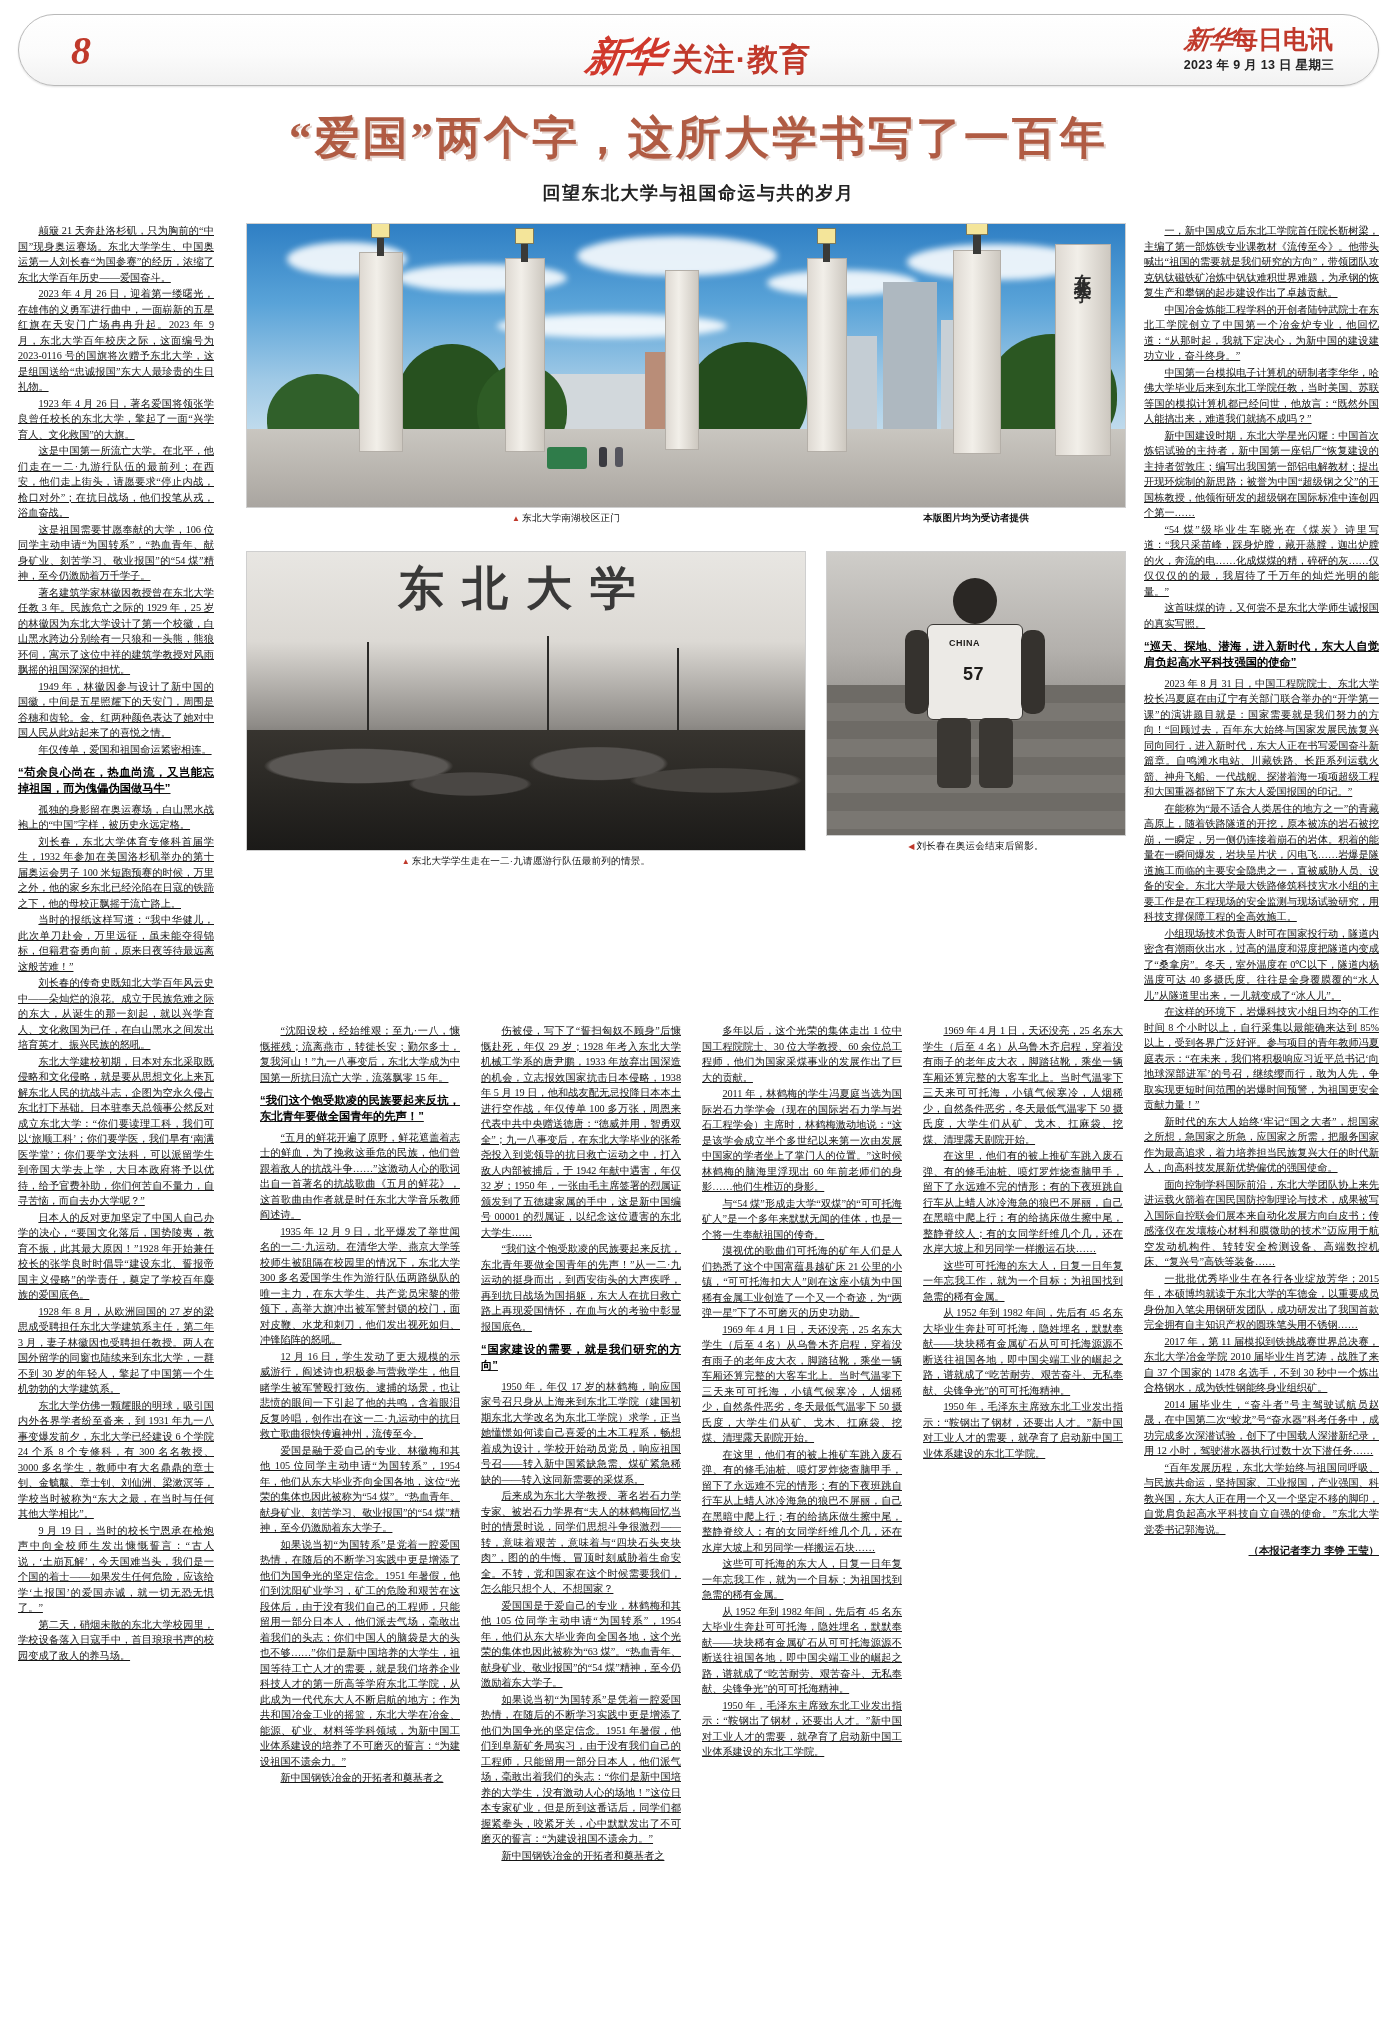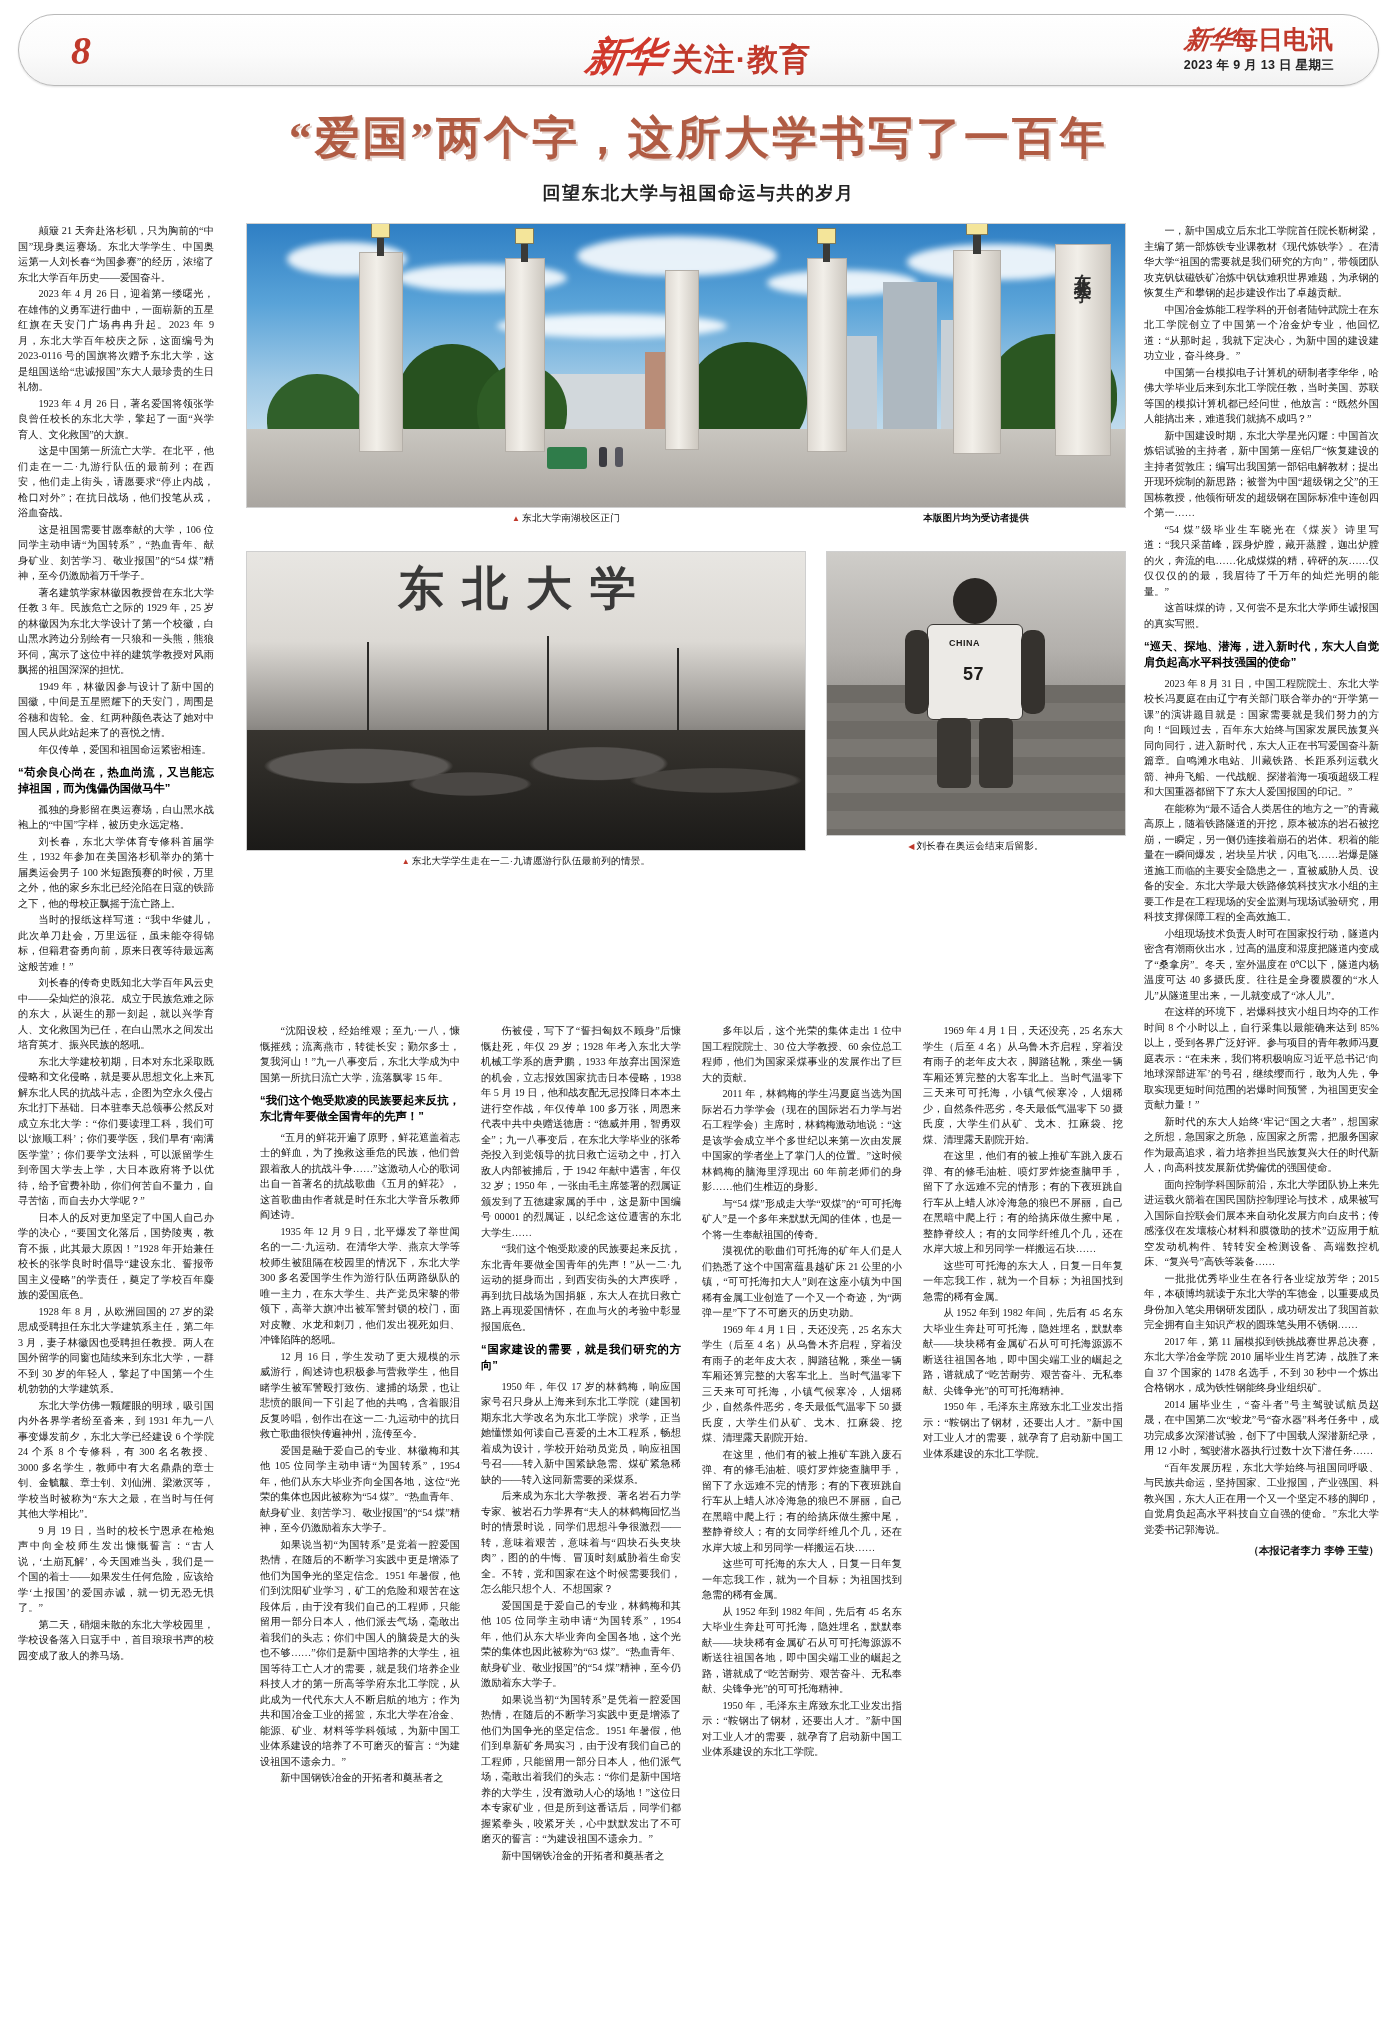--- a/index.html
+++ b/index.html
@@ -96,20 +96,21 @@
     height:1800px;
   }
   .col{
     position:absolute;
     top:0;
     font-size:10.2px;
     line-height:1.52;
     text-align:justify;
     color:#151515;
     font-family:"Liberation Serif","DejaVu Serif",serif;
+    text-decoration:underline;
   }
   .col p{ margin:0 0 1px 0; text-indent:2em; }
   .subhd{
     font-family:"Liberation Sans",sans-serif;
     font-weight:bold;
     font-size:11.3px;
     line-height:1.45;
     margin:7px 0 5px 0;
     text-indent:0;
     color:#000;
@@ -420,21 +421,21 @@
   <div class="col" id="colE" style="top: 800px; left: 905px; width: 200px;">
       <p>1969 年 4 月 1 日，天还没亮，25 名东大学生（后至 4 名）从乌鲁木齐启程，穿着没有雨子的老年皮大衣，脚踏毡靴，乘坐一辆车厢还算完整的大客车北上。当时气温零下三天来可可托海，小镇气候寒冷，人烟稀少，自然条件恶劣，冬天最低气温零下 50 摄氏度，大学生们从矿、戈木、扛麻袋、挖煤、清理露天剧院开始。</p>
       <p>在这里，他们有的被上推矿车跳入废石弹、有的修毛油桩、喷灯罗炸烧查脑甲手，留下了永远难不完的情形；有的下夜班跳自行车从上蜡人冰冷海急的狼巴不屏丽，自己在黑暗中爬上行；有的给搞床做生擦中尾，整静脊绞人；有的女同学纤维几个几，还在水岸大坡上和另同学一样搬运石块……</p>
       <p>这些可可托海的东大人，日复一日年复一年忘我工作，就为一个目标；为祖国找到急需的稀有金属。</p>
       <p>从 1952 年到 1982 年间，先后有 45 名东大毕业生奔赴可可托海，隐姓埋名，默默奉献——块块稀有金属矿石从可可托海源源不断送往祖国各地，即中国尖端工业的崛起之路，谱就成了“吃苦耐劳、艰苦奋斗、无私奉献、尖锋争光”的可可托海精神。</p>
       <p>1950 年，毛泽东主席致东北工业发出指示：“鞍钢出了钢材，还要出人才。”新中国对工业人才的需要，就孕育了启动新中国工业体系建设的东北工学院。</p>
     </div>
 
   <div class="col" id="colF">
     <div>
-      <p>一，新中国成立后东北工学院首任院长靳树梁，主编了第一部炼铁专业课教材《现代炼铁学》。在清华大学“祖国的需要就是我们研究的方向”，带领团队攻克钒钛磁铁矿冶炼中钒钛难积世界难题，为承钢的恢复生产和攀钢的起步建设作出了卓越贡献。</p>
+      <p>一，新中国成立后东北工学院首任院长靳树梁，主编了第一部炼铁专业课教材《流传至今》。他带头喊出“祖国的需要就是我们研究的方向”，带领团队攻克钒钛磁铁矿冶炼中钒钛难积世界难题，为承钢的恢复生产和攀钢的起步建设作出了卓越贡献。</p>
       <p>中国冶金炼能工程学科的开创者陆钟武院士在东北工学院创立了中国第一个冶金炉专业，他回忆道：“从那时起，我就下定决心，为新中国的建设建功立业，奋斗终身。”</p>
       <p>中国第一台模拟电子计算机的研制者李华华，哈佛大学毕业后来到东北工学院任教，当时美国、苏联等国的模拟计算机都已经问世，他放言：“既然外国人能搞出来，难道我们就搞不成吗？”</p>
       <p>新中国建设时期，东北大学星光闪耀：中国首次炼铝试验的主持者，新中国第一座铝厂“恢复建设的主持者贺敦庄；编写出我国第一部铝电解教材；提出开现环烷制的新思路；被誉为中国“超级钢之父”的王国栋教授，他领衔研发的超级钢在国际标准中连创四个第一……</p>
       <p>“54 煤”级毕业生车晓光在《煤炭》诗里写道：“我只采苗峰，踩身炉膛，藏开蒸膛，迦出炉膛的火，奔流的电……化成煤煤的精，碎砰的灰……仅仅仅仅的的最，我眉待了千万年的灿烂光明的能量。”</p>
       <p>这首味煤的诗，又何尝不是东北大学师生诚报国的真实写照。</p>
     </div>
     <div class="subhd">“巡天、探地、潜海，进入新时代，东大人自觉肩负起高水平科技强国的使命”</div>
     <div>
       <p>2023 年 8 月 31 日，中国工程院院士、东北大学校长冯夏庭在由辽宁有关部门联合举办的“开学第一课”的演讲题目就是：国家需要就是我们努力的方向！“回顾过去，百年东大始终与国家发展民族复兴同向同行，进入新时代，东大人正在书写爱国奋斗新篇章。自鸣滩水电站、川藏铁路、长距系列运载火箭、神舟飞船、一代战舰、探潜着海一项项超级工程和大国重器都留下了东大人爱国报国的印记。”</p>
       <p>在能称为“最不适合人类居住的地方之一”的青藏高原上，随着铁路隧道的开挖，原本被冻的岩石被挖崩，一瞬定，另一侧仍连接着崩石的岩体。积着的能量在一瞬间爆发，岩块呈片状，闪电飞……岩爆是隧道施工而临的主要安全隐患之一，直被威胁人员、设备的安全。东北大学最大铁路修筑科技灾水小组的主要工作是在工程现场的安全监测与现场试验研究，用科技支撑保障工程的全高效施工。</p>

